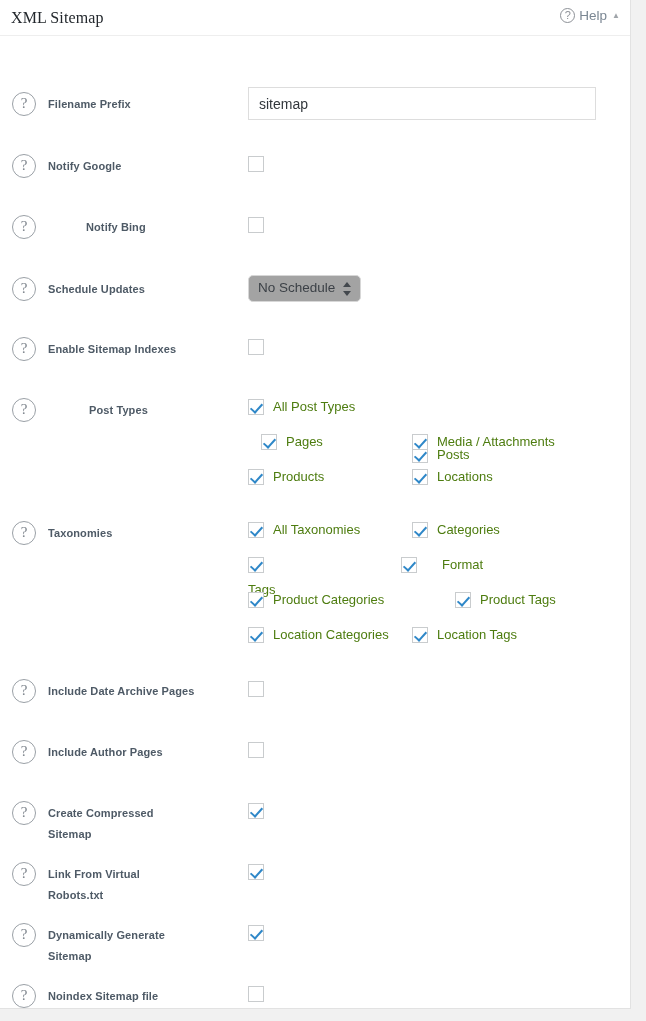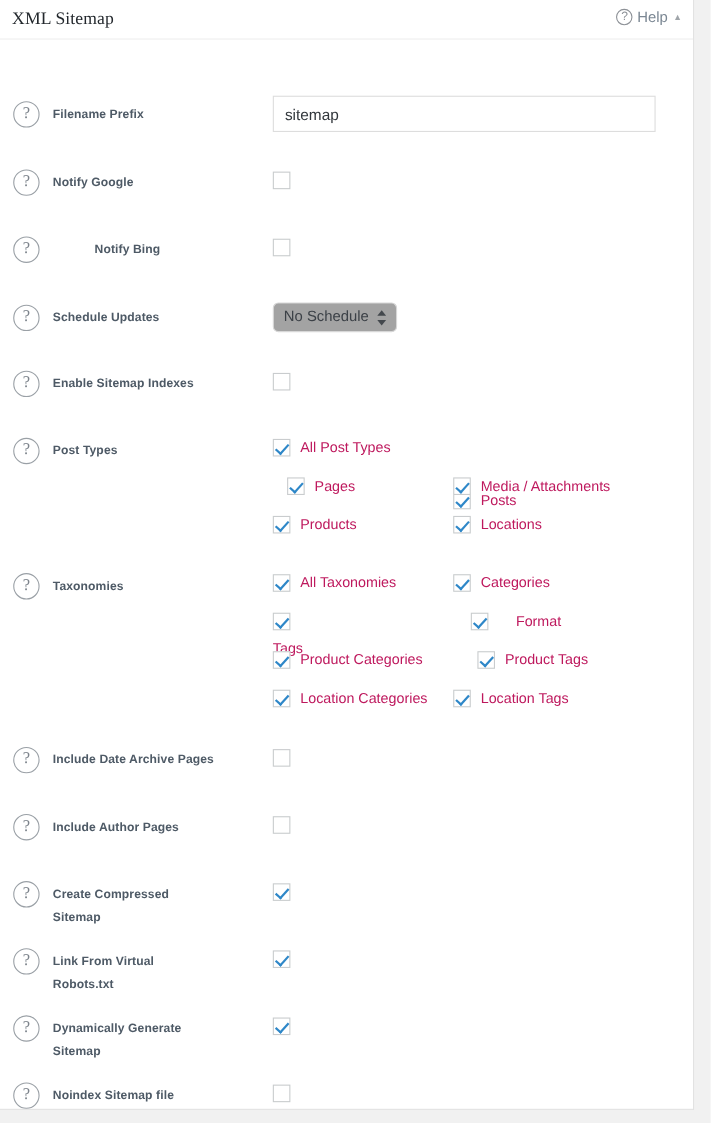--- a/index.html
+++ b/index.html
@@ -204,21 +204,21 @@
   }
   .cb-item {
     position: absolute;
     display: flex;
     align-items: flex-start;
     gap: 9px;
     white-space: nowrap;
   }
   .cb-item .cb-label {
     font-size: 13px;
-    color: #be185d;
+    color: #4d7c0f;
     line-height: 16px;
     text-align: center;
   }
 </style>
 </head>
 <body>
 
 <div class="panel">
 
   <div class="panel-header">
@@ -254,21 +254,21 @@
               <span class="dn"></span>
             </span></div></div>
       </div>
       <div class="row" style="top: 301px;">
         <div class="q-icon" style="top: 0px;">?</div>
         <div class="row-label" style="top: 2px;">Enable Sitemap Indexes</div>
         <div class="control" style="top: 2px;"><span class="cb"></span></div>
       </div>
       <div class="row" style="top: 362px;">
         <div class="q-icon" style="top: 0px;">?</div>
-        <div class="row-label" style="top: 2px;">Post Types</div>
+        <div class="row-label" style="top: 2px; margin-left: 41px;">Post Types</div>
         <div class="cb-grid" style="top: 0px;">
           <div class="cb-item" style="left: 0px; top: 1px;">
             <span class="cb checked"></span>
             <span class="cb-label">All Post Types</span>
           </div>
           <div class="cb-item" style="left: 164px; top: 1px; margin-top: 48px;">
             <span class="cb checked"></span>
             <span class="cb-label">Posts</span>
           </div>
           <div class="cb-item" style="left: 13px; top: 36px;">
@@ -298,29 +298,29 @@
             <span class="cb-label">All Taxonomies</span>
           </div>
           <div class="cb-item" style="left: 164px; top: 1px;">
             <span class="cb checked"></span>
             <span class="cb-label">Categories</span>
           </div>
           <div class="cb-item" style="left: 0px; top: 36px; flex-direction: column;">
             <span class="cb checked"></span>
             <span class="cb-label">Tags</span>
           </div>
-          <div class="cb-item" style="left: 180px; top: 36px; gap: 25px;">
+          <div class="cb-item" style="left: 153px; top: 36px; gap: 25px;">
             <span class="cb checked"></span>
             <span class="cb-label">Format</span>
           </div>
           <div class="cb-item" style="left: 0px; top: 71px;">
             <span class="cb checked"></span>
             <span class="cb-label">Product Categories</span>
           </div>
-          <div class="cb-item" style="left: 152px; top: 71px; padding-left: 34px;">
+          <div class="cb-item" style="left: 173px; top: 71px; padding-left: 34px;">
             <span class="cb checked"></span>
             <span class="cb-label">Product Tags</span>
           </div>
           <div class="cb-item" style="left: 0px; top: 106px;">
             <span class="cb checked"></span>
             <span class="cb-label">Location Categories</span>
           </div>
           <div class="cb-item" style="left: 164px; top: 106px;">
             <span class="cb checked"></span>
             <span class="cb-label">Location Tags</span>

